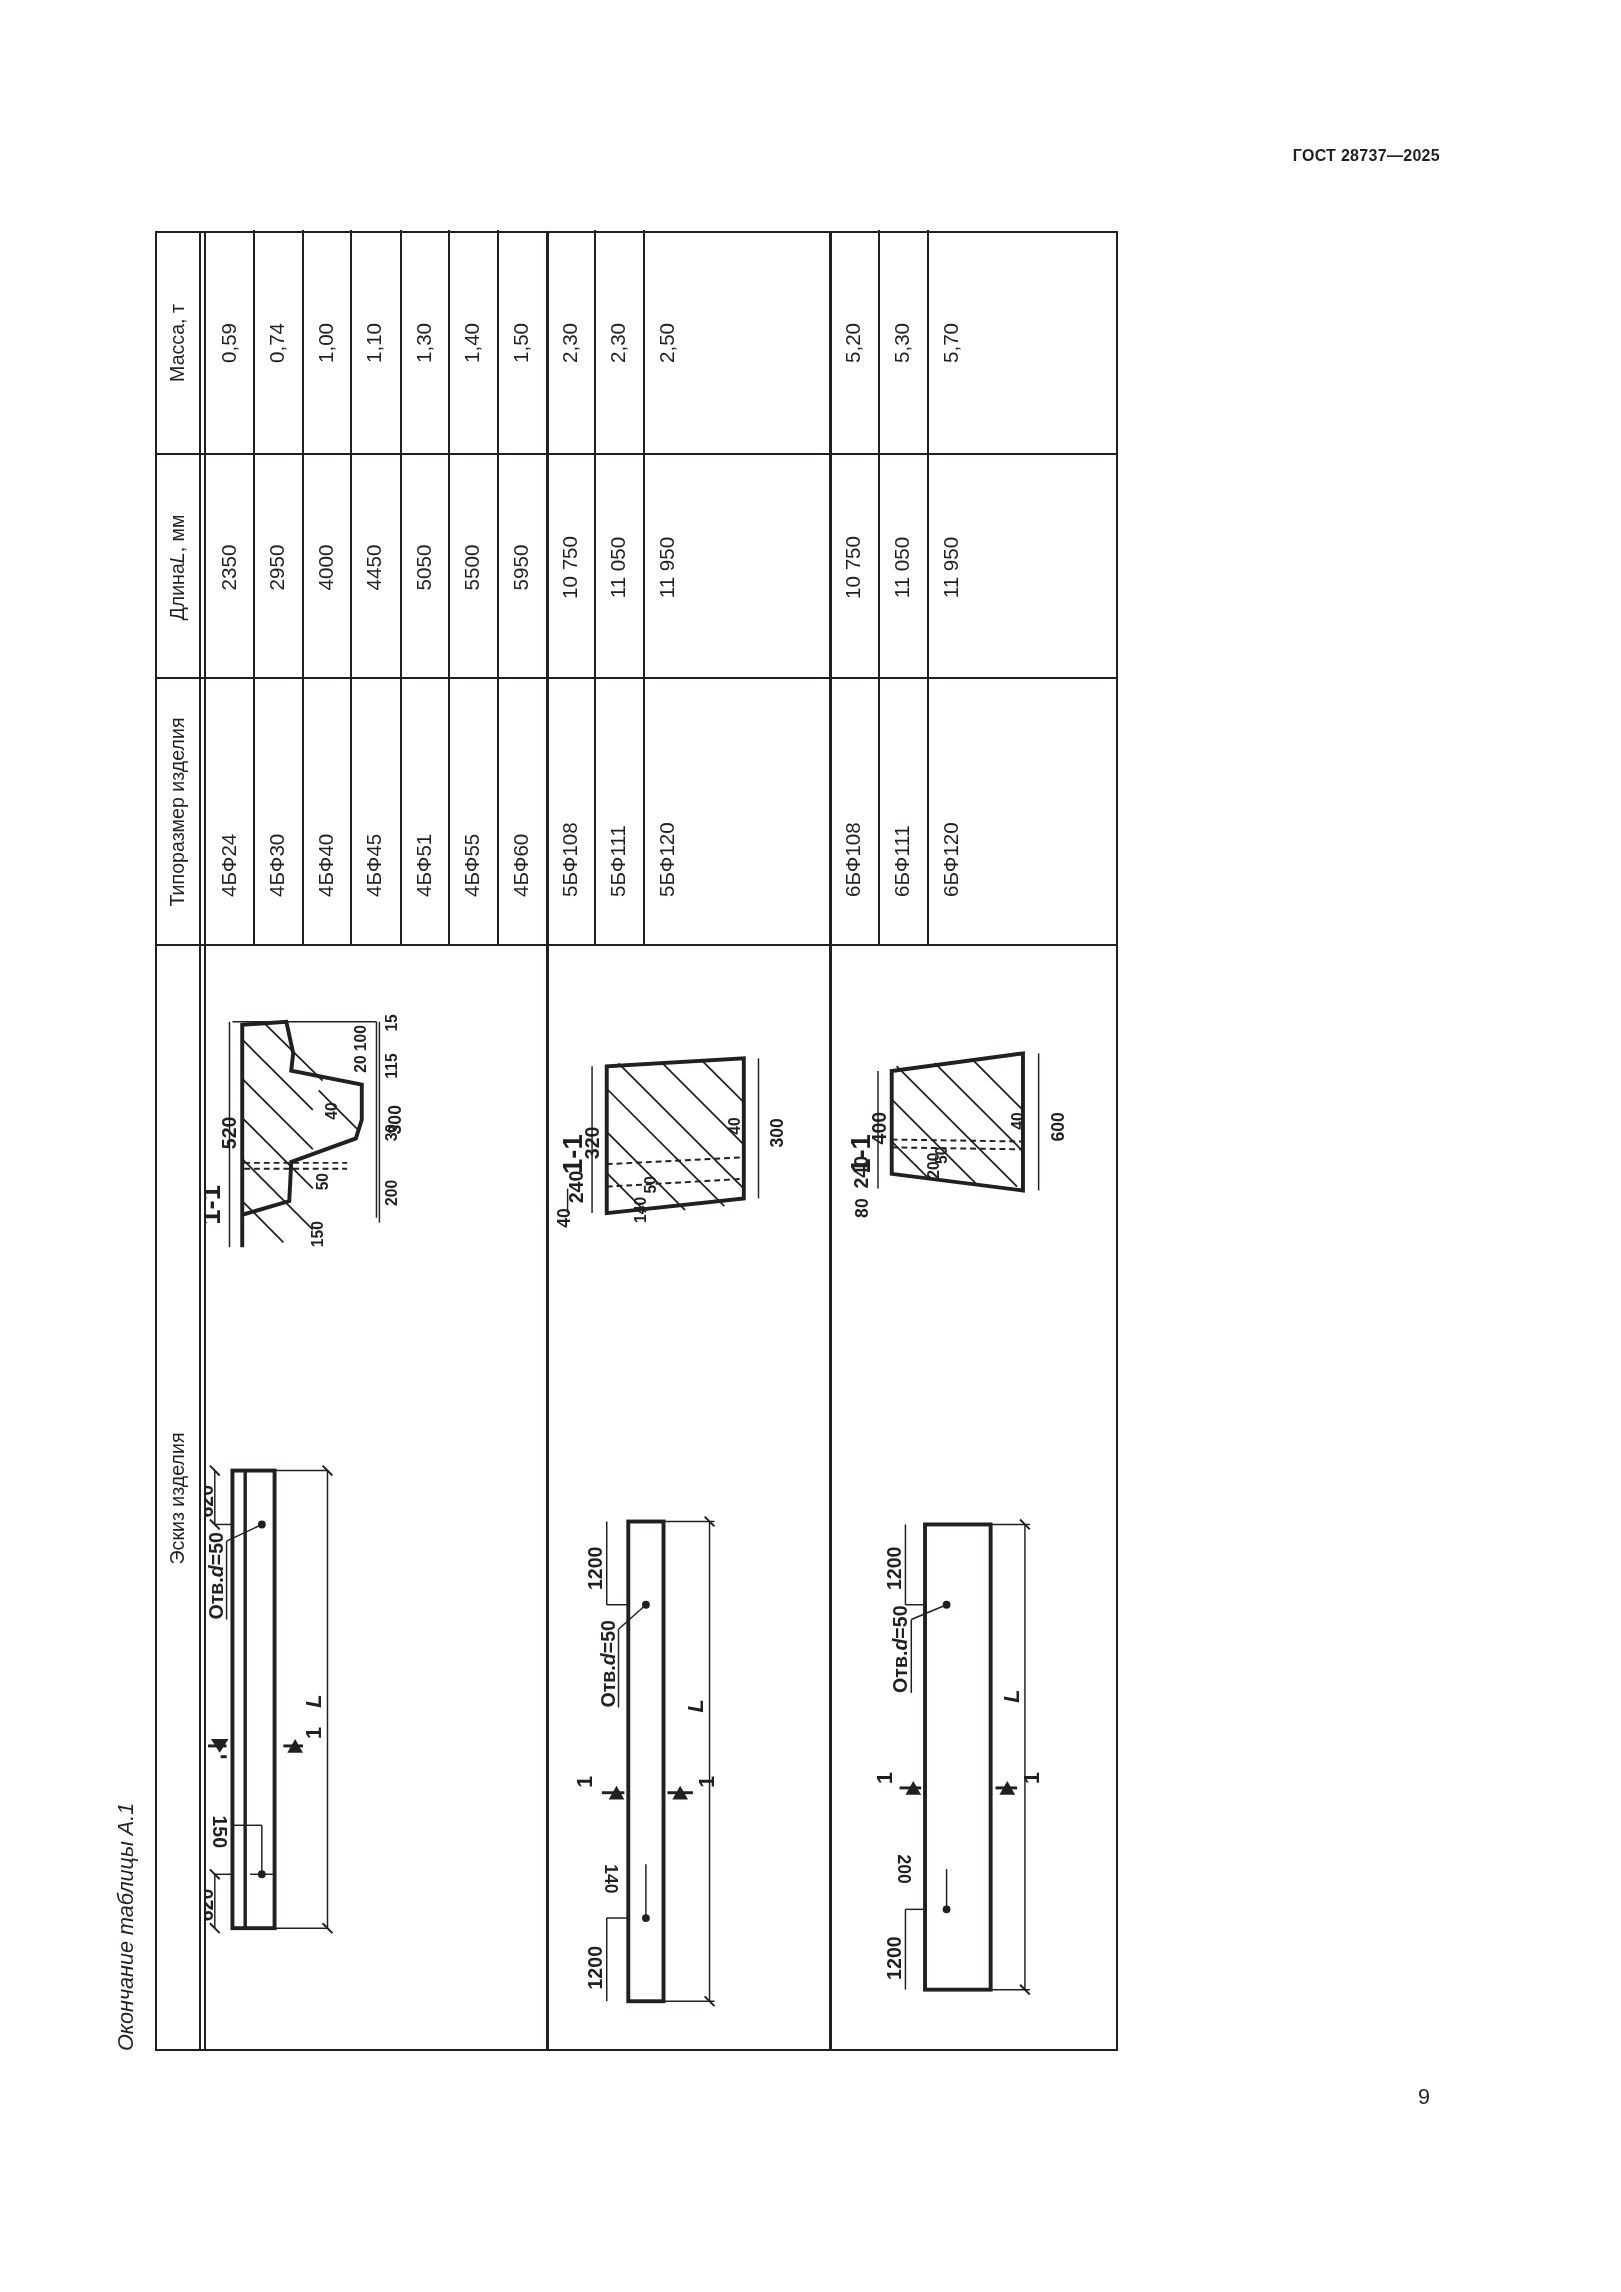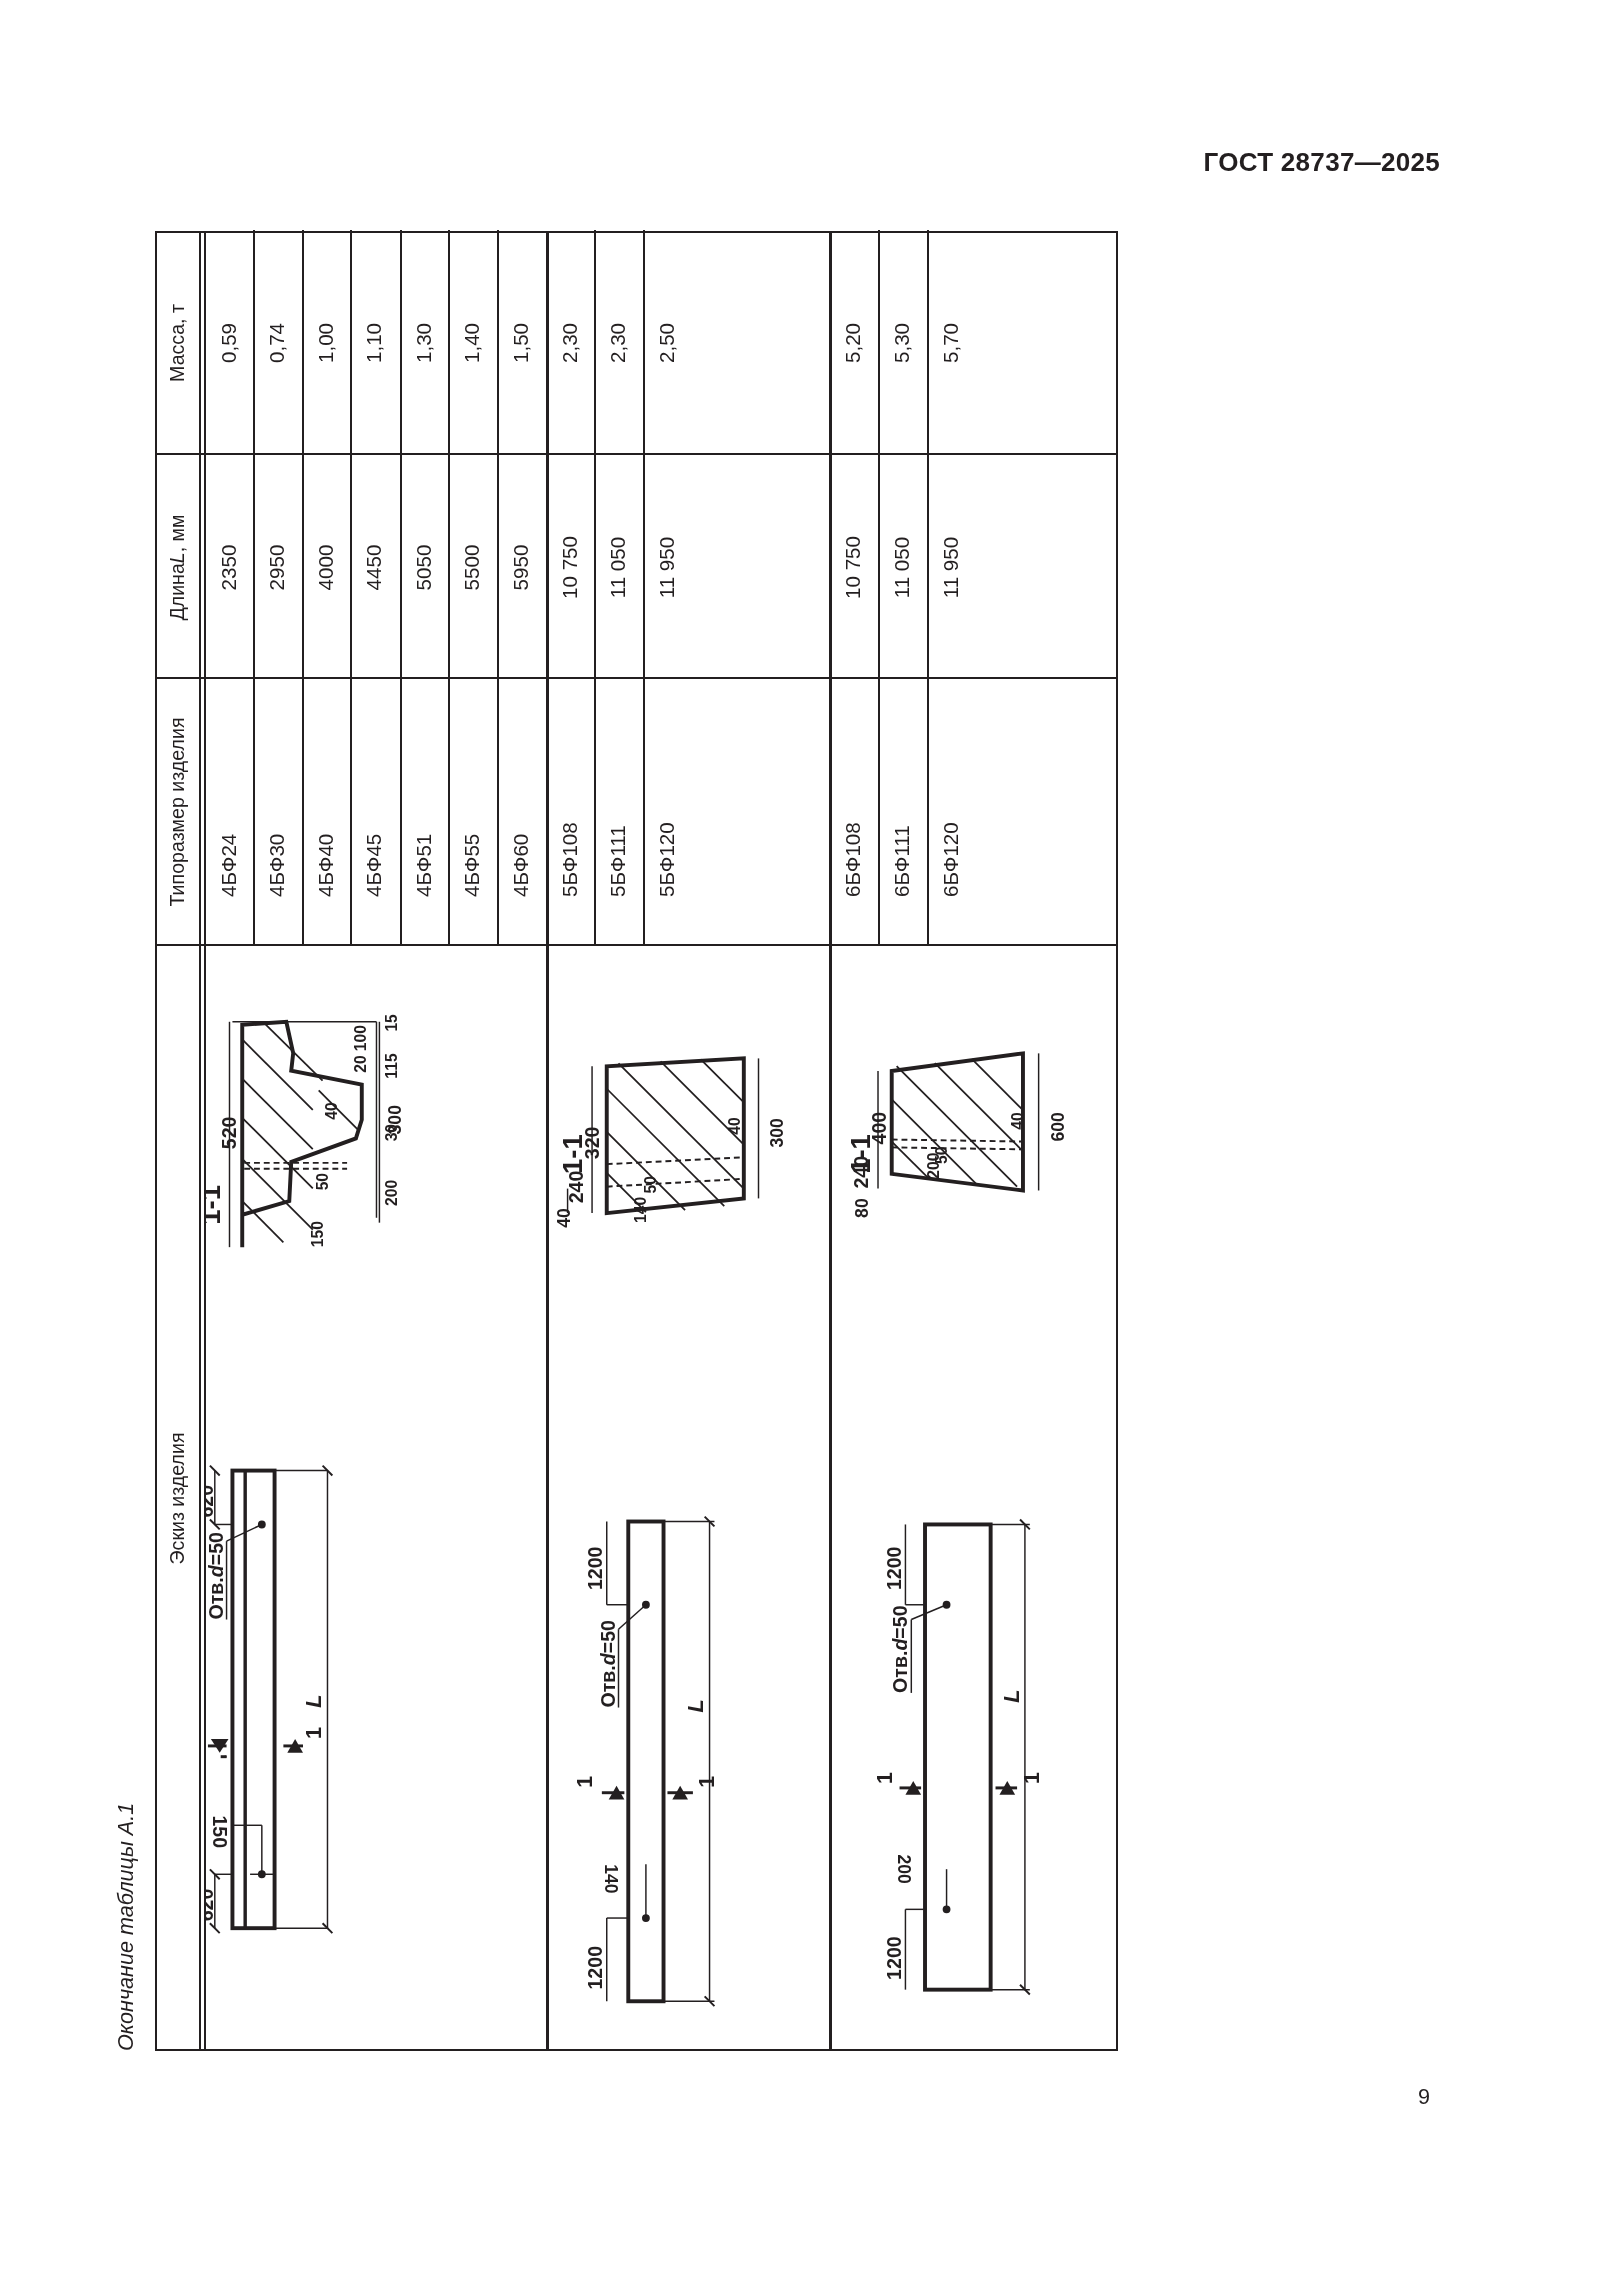--- a/index.html
+++ b/index.html
@@ -1,18 +1,18 @@
 <!DOCTYPE html>
 <html><head>
 <meta charset="utf-8">
 <style>
   html, body { margin: 0; padding: 0; background: #ffffff; }
   body { width: 1621px; height: 2293px; position: relative; overflow: hidden;
          font-family: "Liberation Sans", sans-serif; color: #231f20; }
-  .doc-code { position: absolute; top: 147px; right: 181px; font-weight: bold; font-size: 26px; letter-spacing: 0.3px; }
+  .doc-code { position: absolute; top: 147px; right: 181px; font-weight: bold; font-size: 16px; letter-spacing: 0.3px; }
   .page-num { position: absolute; top: 2084px; left: 1418px; font-size: 21.6px; }
   .caption-wrap { position: absolute; left: 108px; top: 2051px; width: 392px; height: 35px;
                   transform-origin: 0 0; transform: rotate(-90deg); }
   .caption { font-style: italic; font-size: 21.6px; line-height: 35px; white-space: nowrap; }
   
   .table-rot { position: absolute; left: 155px; top: 2051px; width: 1820px; height: 963px;
                transform-origin: 0 0; transform: rotate(-90deg); }
   .frame { position: absolute; left: 0; top: 0; width: 1820px; height: 963px;
            box-sizing: border-box; border: 2.5px solid #231f20; }
   .hline, .vline { position: absolute; background: #231f20; }

